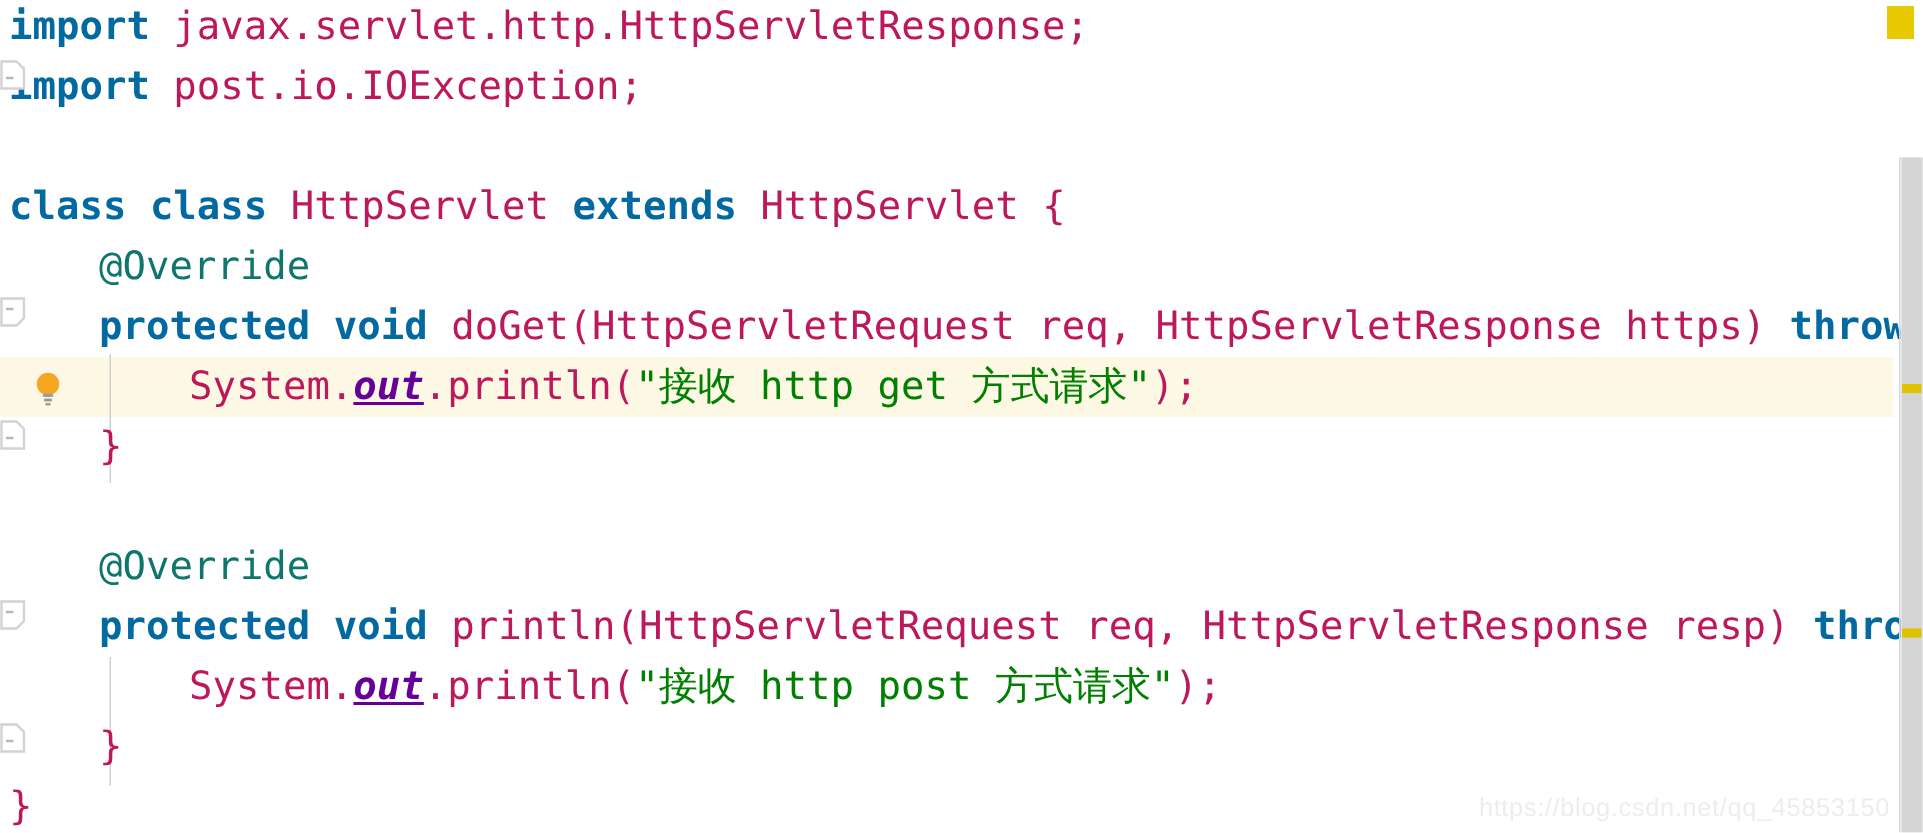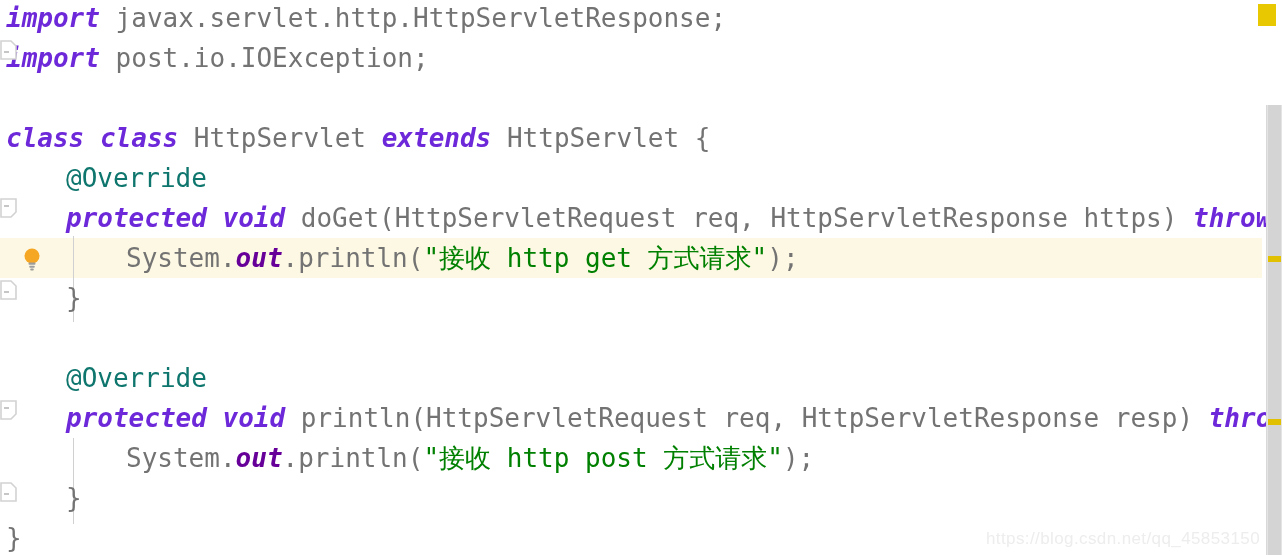--- a/index.html
+++ b/index.html
@@ -71,25 +71,25 @@
   .line {
     position: absolute;
     left: 0;
     height: 40px;
     line-height: 40px;
     white-space: pre;
     font-size: 26px;
     letter-spacing: 0px;
     color: #000000;
   }
-  .kw      { color: #6d28d9; font-weight: bold; font-style: italic; }
+  .kw      { color: #0369a1; font-weight: bold; }
   .anno    { color: #0f766e; }
   .str     { color: #008000; }
-  .stat    { color: #660099; font-style: italic; font-weight: bold; }
-  .plain   { color: #737373; }
+  .stat    { color: #660099; font-style: italic; font-weight: bold; text-decoration: underline; }
+  .plain   { color: #be185d; }
   .dim     { color: #9a9a9a; }
 
   
   .scroll-track {
     position: absolute;
     right: 0; top: 105px;
     width: 15px;
     height: 450px;
     background: #e4e4e4;
     z-index: 6;

